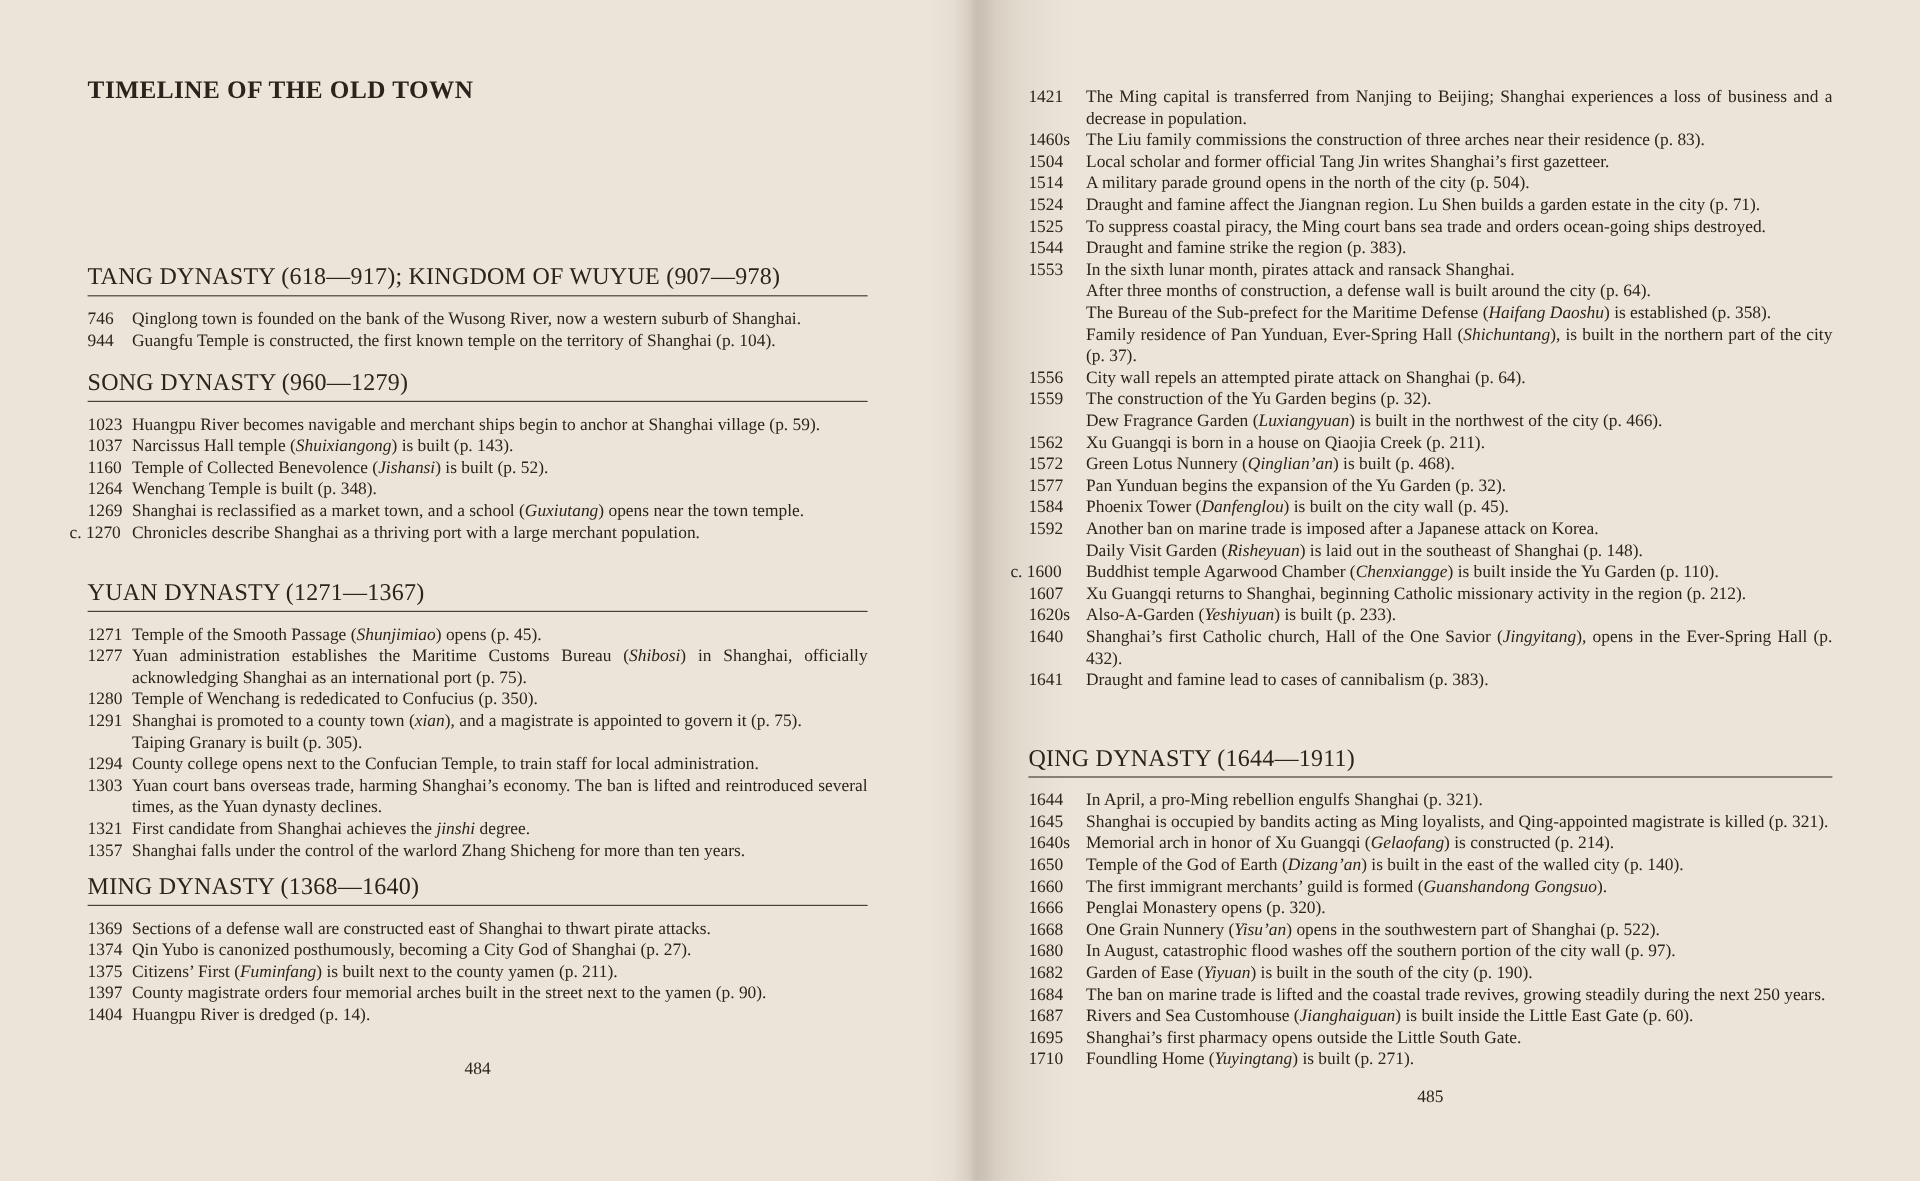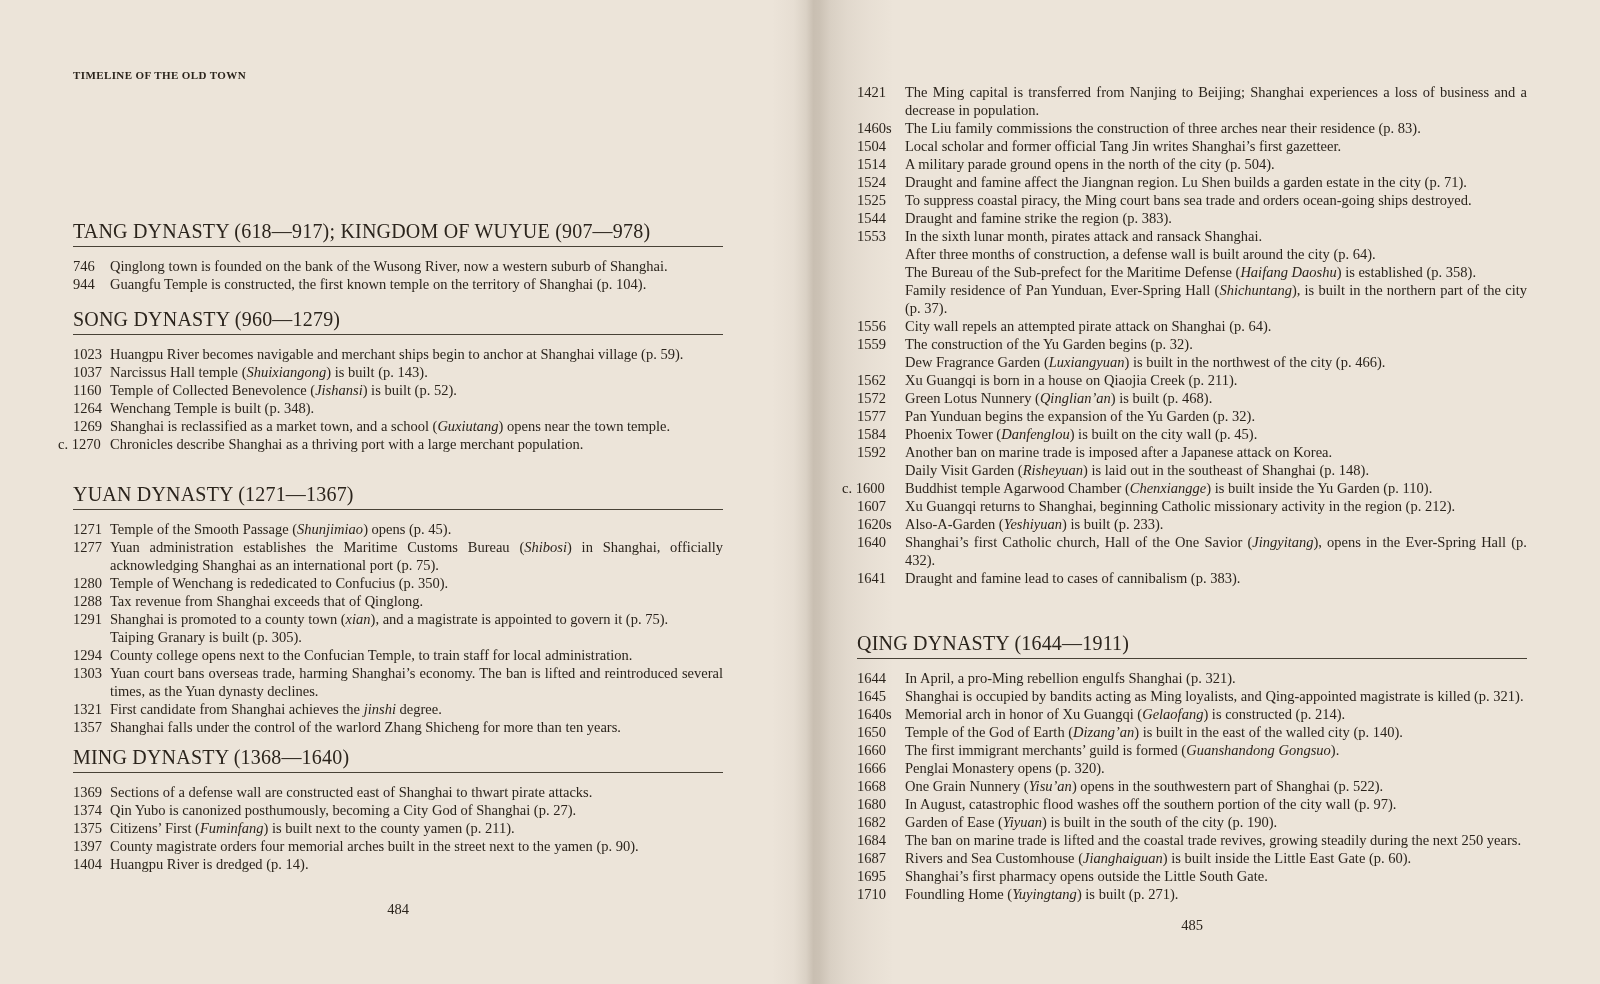--- a/index.html
+++ b/index.html
@@ -21,21 +21,21 @@
       rgba(88,72,52,0.22) 39%,
       rgba(88,72,52,0.13) 48%,
       rgba(88,72,52,0.07) 62%,
       rgba(88,72,52,0.03) 80%,
       rgba(88,72,52,0.00) 100%);
     pointer-events: none;
   }
   .col { position: absolute; }
   .col-left  { left: 73px;  top: 66px; width: 650px; }
   .col-right { left: 857px; top: 67px; width: 670px; }
-  .title { font-weight: bold; font-size: 11px; line-height: 18px; letter-spacing: 0.4px; }
+  .title { font-weight: bold; font-size: 21px; line-height: 18px; letter-spacing: 0.4px; }
   .section { display: block; }
   #left-sections .section:nth-child(1) { margin-top: 138px; }
   #left-sections .section:nth-child(2) { margin-top: 17px; }
   #left-sections .section:nth-child(3) { margin-top: 32px; }
   #left-sections .section:nth-child(4) { margin-top: 12px; }
   #right-sections .section { margin-top: 47px; }
   .sec-head { font-size: 20px; line-height: 18px; letter-spacing: 0.2px; }
   .rule { border-top: 1.5px solid #474136; margin-top: 6px; height: 0; }
   .entries { margin-top: 10px; }
   .entry { display: flex; align-items: flex-start; }
@@ -134,26 +134,20 @@
               <div class="line"><span>Yuan administration establishes the Maritime Customs Bureau (</span><i>Shibosi</i><span>) in Shanghai, officially acknowledging Shanghai as an international port (p. 75).</span></div>
             </div>
           </div>
           <div class="entry">
             <div class="year">1280</div>
             <div class="desc">
               <div class="line"><span>Temple of Wenchang is rededicated to Confucius (p. 350).</span></div>
             </div>
           </div>
           <div class="entry">
-            <div class="year">1288</div>
-            <div class="desc">
-              <div class="line"><span>Tax revenue from Shanghai exceeds that of Qinglong.</span></div>
-            </div>
-          </div>
-          <div class="entry">
             <div class="year">1291</div>
             <div class="desc">
               <div class="line"><span>Shanghai is promoted to a county town (</span><i>xian</i><span>), and a magistrate is appointed to govern it (p. 75).</span></div>
               <div class="line"><span>Taiping Granary is built (p. 305).</span></div>
             </div>
           </div>
           <div class="entry">
             <div class="year">1294</div>
             <div class="desc">
               <div class="line"><span>County college opens next to the Confucian Temple, to train staff for local administration.</span></div>
@@ -213,21 +207,21 @@
               <div class="line"><span>Huangpu River is dredged (p. 14).</span></div>
             </div>
           </div>
         </div>
       </section>
     </div>
   <div class="page-number">484</div>
 </div>
 
 <div class="col col-right">
-  <div id="right-continuation" class="entries" style="margin-top:16px">
+  <div id="right-continuation" class="entries" style="margin-top:5px">
       <div class="entry">
         <div class="year">1421</div>
         <div class="desc">
           <div class="line"><span>The Ming capital is transferred from Nanjing to Beijing; Shanghai experiences a loss of business and a decrease in population.</span></div>
         </div>
       </div>
       <div class="entry">
         <div class="year">1460s</div>
         <div class="desc">
           <div class="line"><span>The Liu family commissions the construction of three arches near their residence (p. 83).</span></div>

